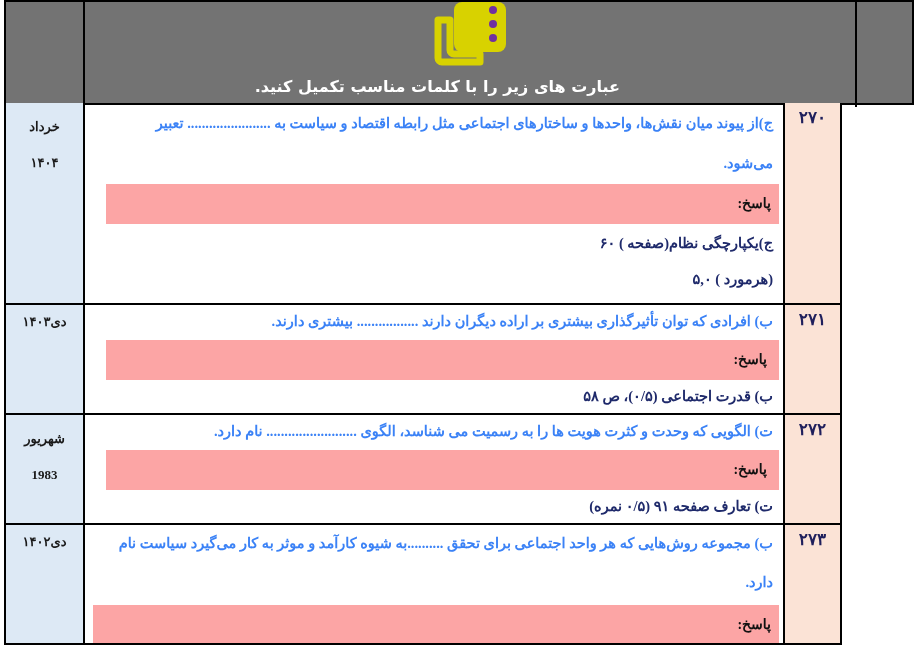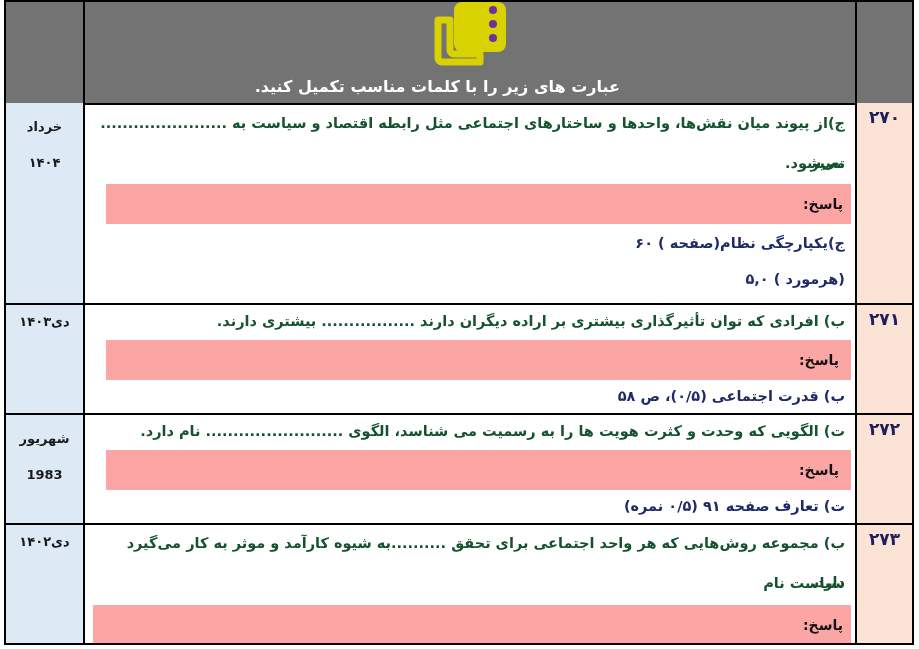--- a/index.html
+++ b/index.html
@@ -6,34 +6,34 @@
   body { width: 919px; height: 649px; position: relative; overflow: hidden;
          font-family: "DejaVu Sans", "Liberation Sans", sans-serif; }
   .header { position: absolute; left: 4px; top: 0; width: 910px; height: 105px;
             background: #737373; box-sizing: border-box;
             border: 2px solid #000; border-bottom: 2px solid #000; }
   .hsep { position: absolute; top: 0; width: 2px; height: 105px; background: #000; }
   .header-icon { position: absolute; left: 426px; top: 0; width: 76px; height: 64px; }
   .header-title { position: absolute; left: 90px; width: 765px; top: 70px; height: 30px;
                   direction: rtl; text-align: right; padding-right: 237px; box-sizing: border-box;
                   color: #ffffff; font-weight: bold; font-size: 16px; line-height: 30px; }
-  .row { position: absolute; left: 4px; width: 910px; box-sizing: border-box;
-         border-left: 2px solid #000; border-right: 2px solid #000; border-bottom: 2px solid #000; }
+  .row { position: absolute; left: 4px; width: 838px; box-sizing: border-box;
+         border-left: 2px solid #000; border-right: 2px solid #000; border-bottom: 2px solid #000; font-family: Liberation Serif, serif; }
   .num-cell { position: absolute; right: 0; top: 0; bottom: 0; width: 57px;
               background: #fbe3d6; border-left: 2px solid #000; box-sizing: border-box;
               direction: rtl; text-align: center; font-weight: bold; font-size: 17px;
               color: #1f1f5c; padding-top: 4px; }
   .date-cell { position: absolute; left: 0; top: 0; bottom: 0; width: 79px;
                background: #dde9f5; border-right: 2px solid #000; box-sizing: border-box;
                direction: rtl; text-align: center; font-weight: bold; font-size: 13px;
                color: #1a1a1a; padding-top: 6px; line-height: 36px; }
   .content { position: absolute; left: 79px; right: 57px; top: 0; bottom: 0;
              direction: rtl; text-align: right; }
   .q-text { position: absolute; right: 10px; left: 14px; font-weight: bold; font-size: 14.5px;
-            color: #14532d; line-height: 40px; }
+            color: #3b82f6; line-height: 40px; }
   .ans-box { position: absolute; background: #fca5a5; direction: rtl; text-align: right;
              font-weight: bold; font-size: 14px; color: #111; line-height: 40px;
              padding-right: 8px; box-sizing: border-box; }
   .ans-text { position: absolute; right: 10px; font-weight: bold; font-size: 14.5px;
               color: #1f2a6b; line-height: 36px; white-space: nowrap; }
 </style>
 </head>
 <body>
 
 <div class="header">

